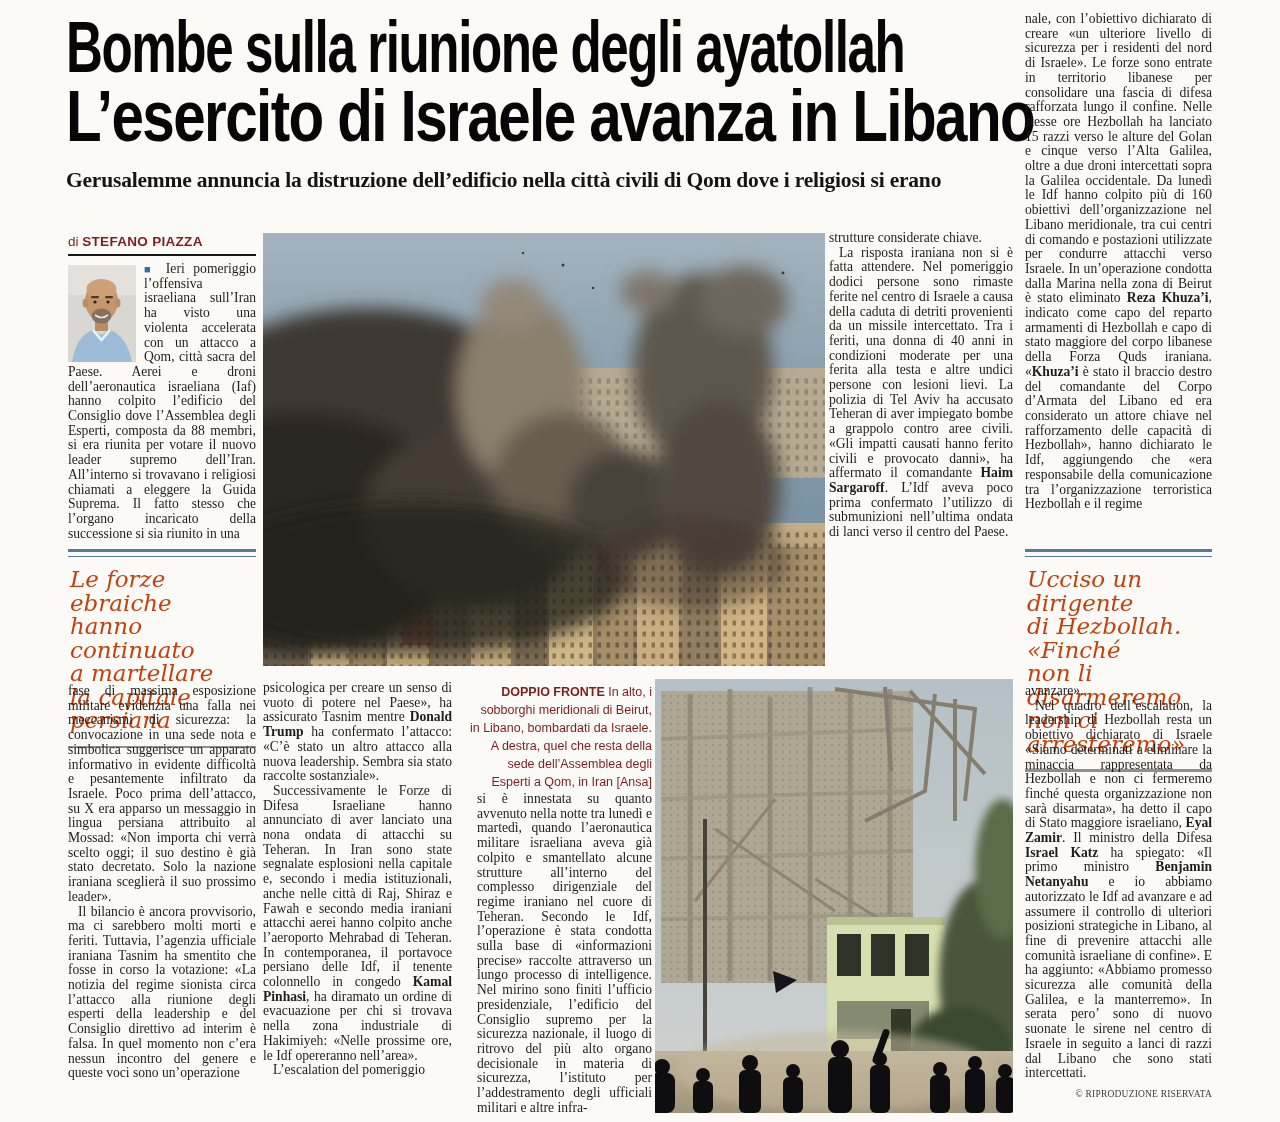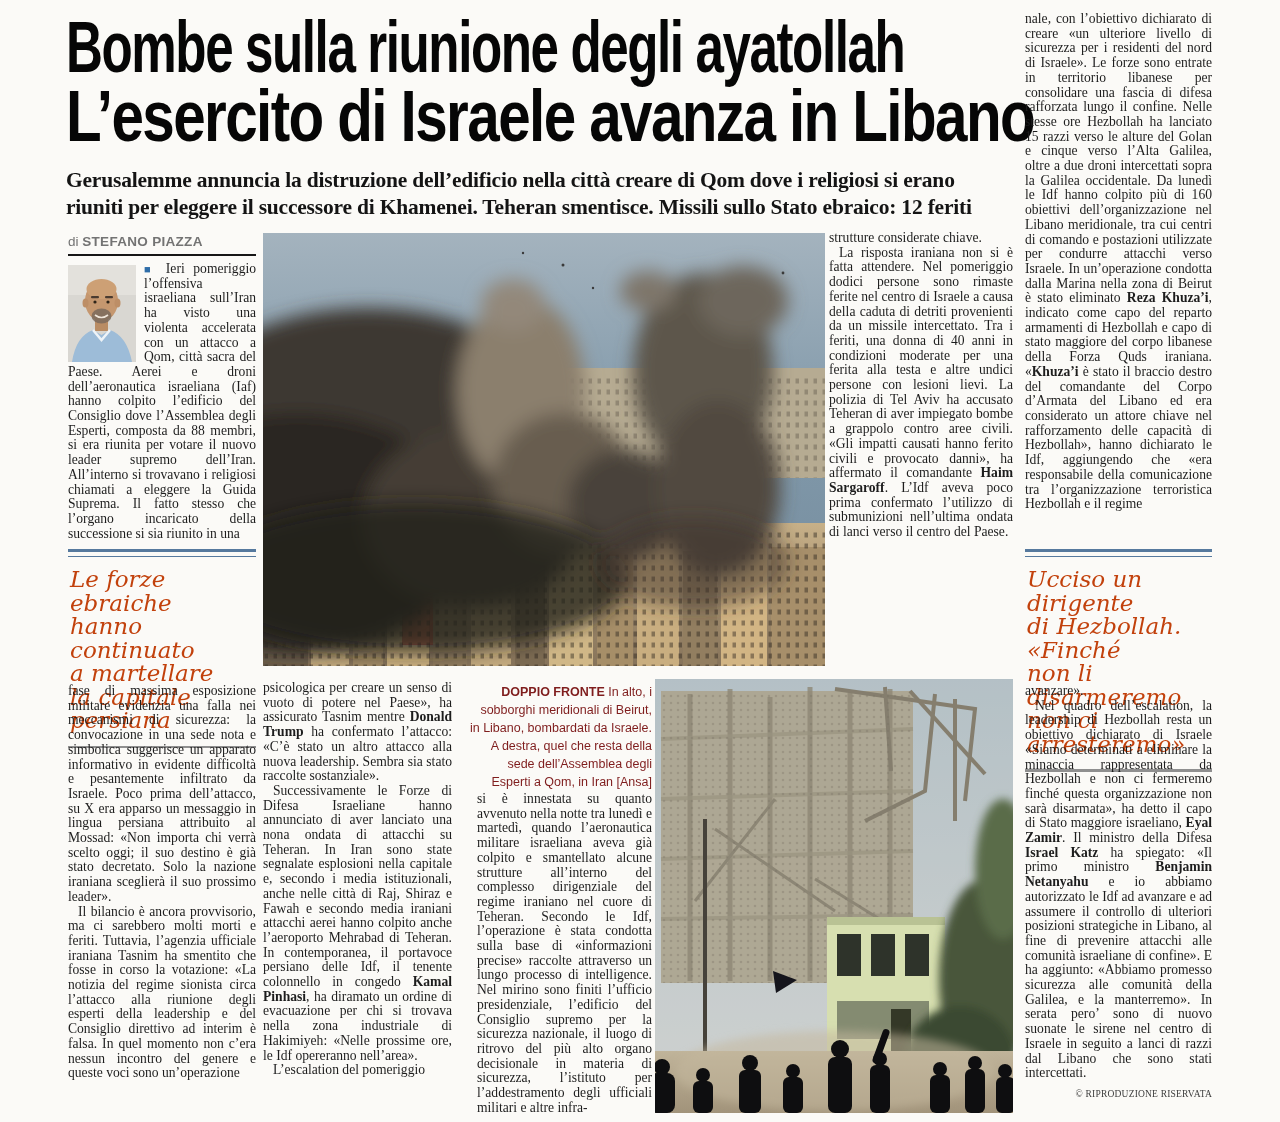--- a/index.html
+++ b/index.html
@@ -19,21 +19,21 @@
   
   .subdeck{position:absolute;left:66px;top:167px}
   .sd-line{
     font-family:"Liberation Serif",serif;font-weight:600;font-size:21.5px;
     line-height:27px;color:#141414;white-space:nowrap;letter-spacing:-0.2px;
   }
   
   .byline{
     position:absolute;left:68px;top:234px;width:188px;padding-bottom:5px;
     border-bottom:2.5px solid #161616;
-    font-family:"Liberation Sans",sans-serif;font-size:13.5px;color:#737373;
+    font-family:"Liberation Sans",sans-serif;font-size:13.5px;color:#7f1d1d;
   }
   .byline-name{font-weight:700;letter-spacing:.3px}
   
   .col{position:absolute;overflow:hidden}
   .col1-top{left:68px;top:262px;width:188px;height:286px}
   .col1-bottom{left:68px;top:684px;width:188px;height:432px}
   .col2{left:263px;top:681px;width:189px;height:436px}
   .col3{left:477px;top:792px;width:175px;height:326px}
   .col4{left:829px;top:231px;width:184px;height:440px}
   .col5-top{left:1025px;top:12px;width:187px;height:537px}
@@ -76,22 +76,21 @@
 <body>
 
 <div class="page">
 
   <header class="headline">
     <div class="hl-line hl1">Bombe sulla riunione degli ayatollah</div>
     <div class="hl-line hl2">L’esercito di Israele avanza in Libano</div>
   </header>
 
   <div class="subdeck">
-    <div class="sd-line">Gerusalemme annuncia la distruzione dell’edificio nella città creare di Qom dove i religiosi si erano</div>
-    <div class="sd-line">riuniti per eleggere il successore di Khamenei. Teheran smentisce. Missili sullo Stato ebraico: 12 feriti</div>
+    <div class="sd-line">Gerusalemme annuncia la distruzione dell’edificio nella città civili di Qom dove i religiosi si erano</div>
   </div>
 
   <div class="byline">
     <span>di </span><span class="byline-name">STEFANO PIAZZA</span>
   </div>
 
   <div class="col col1-top">
     <svg class="portrait" viewBox="0 0 68 97" preserveAspectRatio="none">
       <rect width="68" height="97" fill="#d9d7d2"></rect>
       <rect width="68" height="30" fill="#e3e1dc"></rect>

